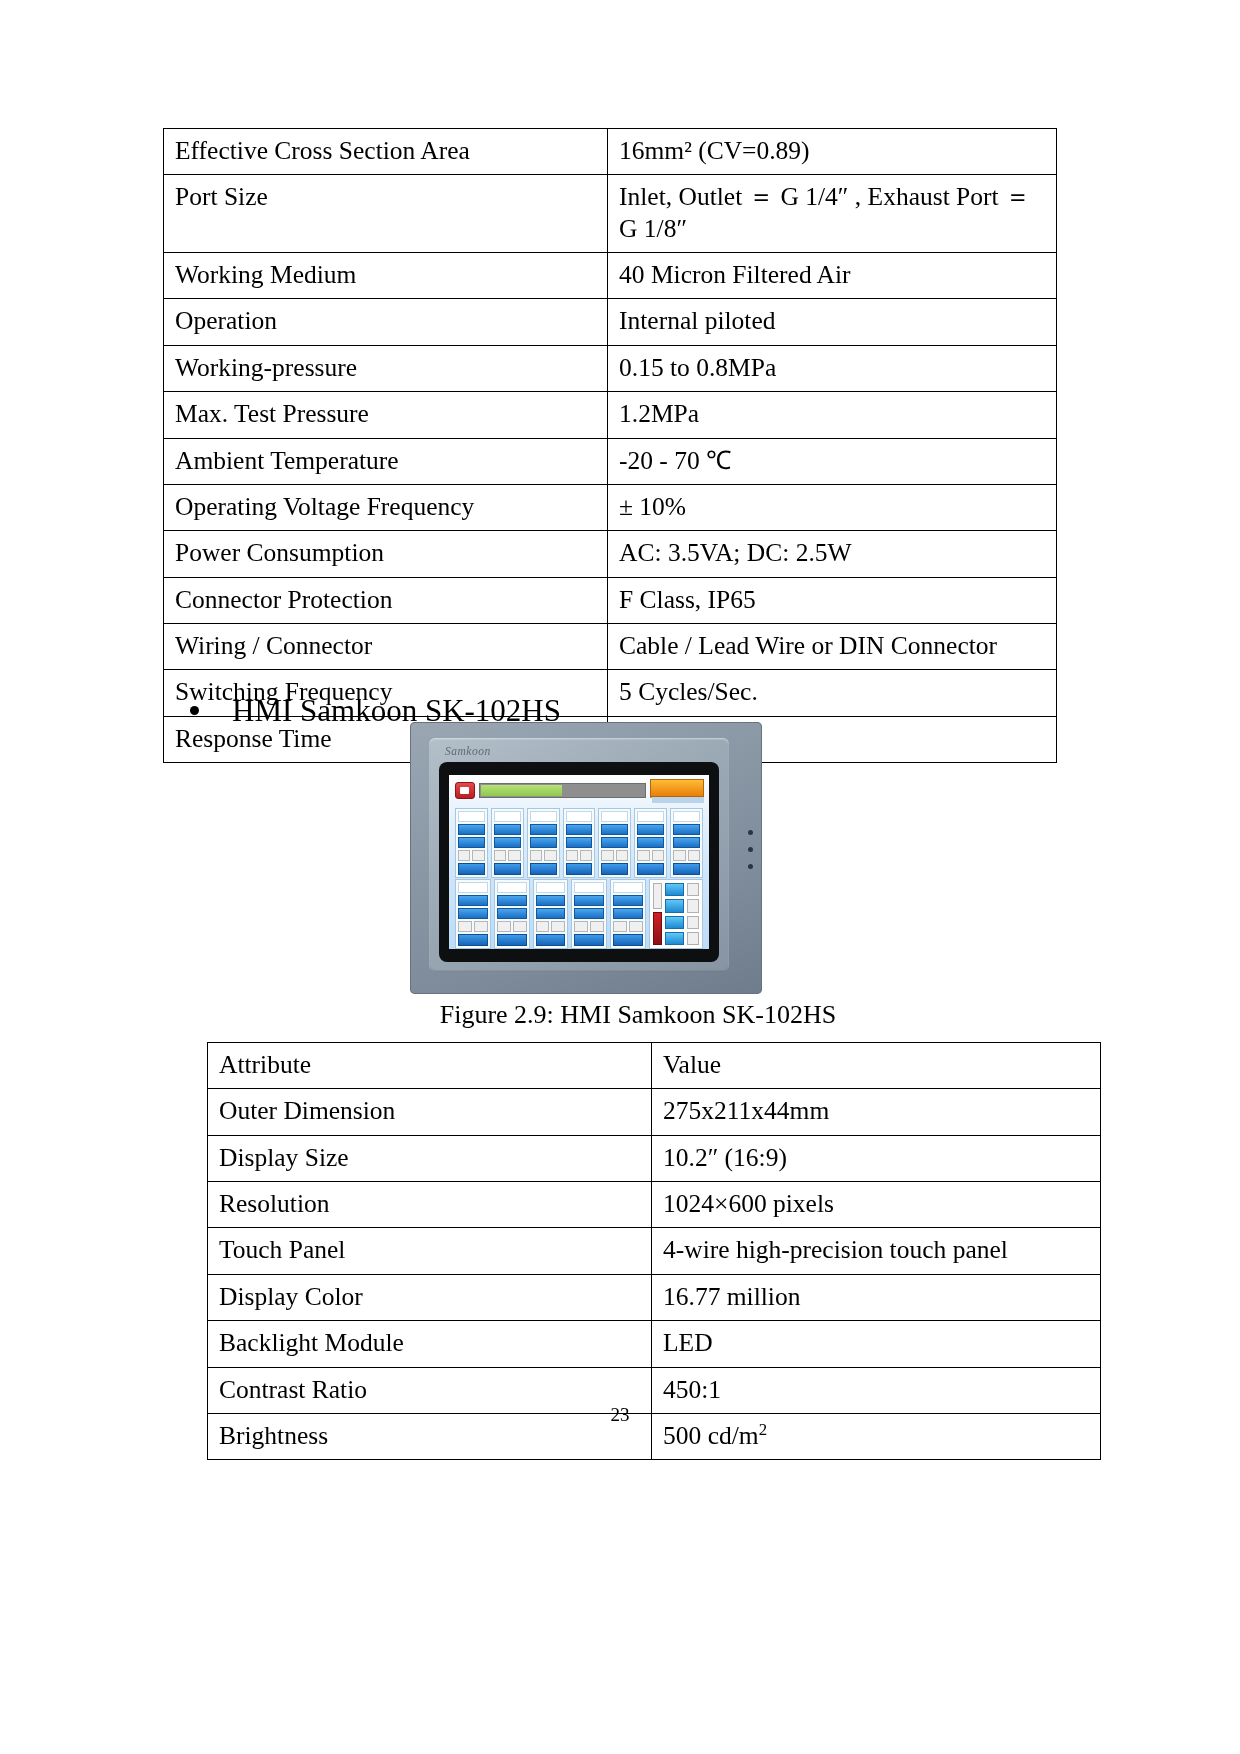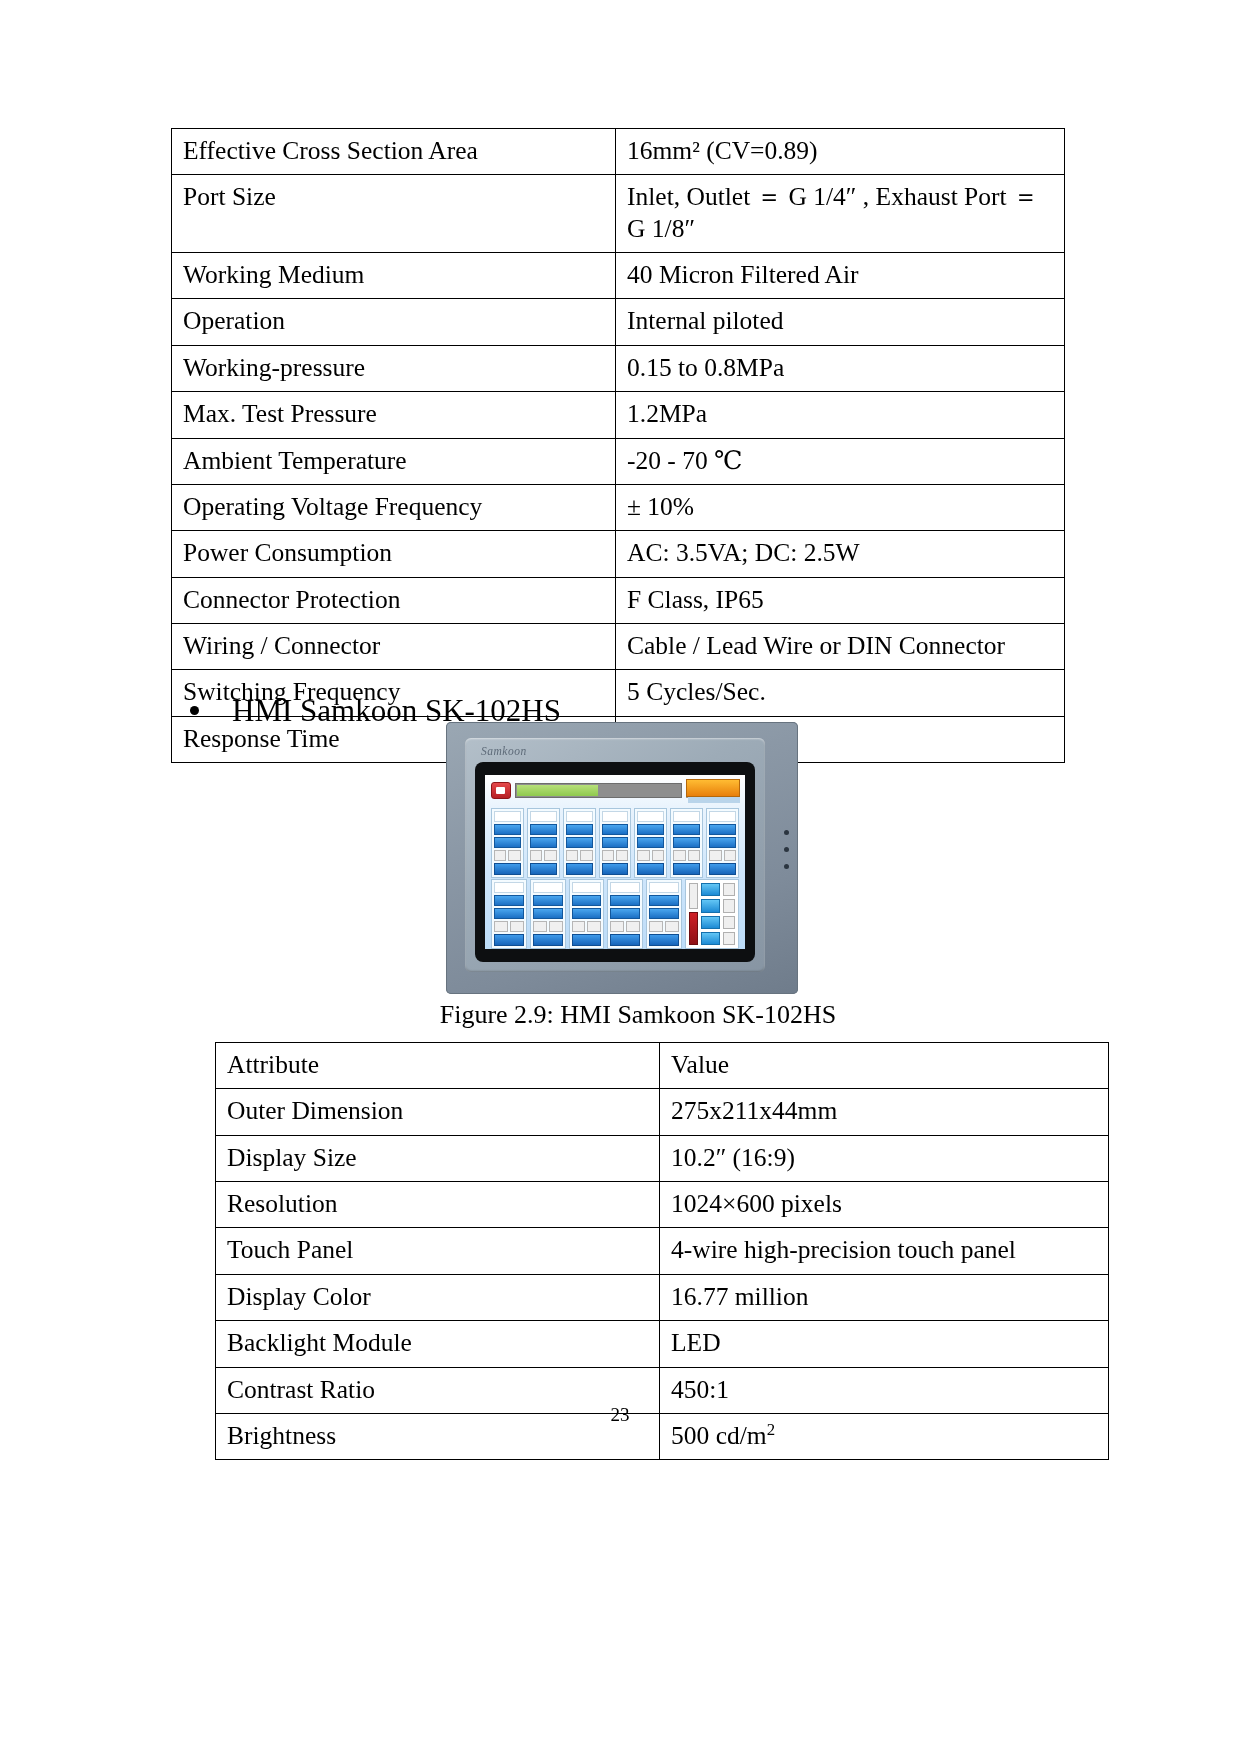--- a/index.html
+++ b/index.html
@@ -21,32 +21,32 @@
     width: 1240px;
     height: 1754px;
   }
 
   
   table.spec {
     position: absolute;
     border-collapse: collapse;
     table-layout: fixed;
     width: 847px;
-    left: 171px;
+    left: 163px;
   }
   table.spec td {
     border: 1.6px solid #000;
     padding: 6px 11px 8px 11px;
     font-size: 25.5px;
     line-height: 1.23;
     vertical-align: top;
     font-family: "Liberation Serif", "DejaVu Serif", serif;
   }
   table.spec td.attr { width: 421px; }
-  table.spec td.val  { width: 426px; }
+  table.spec td.val  { width: 426px; font-family: Liberation Serif, serif; }
 
   #table-valve { top: 128px; }
   #table-hmi   { top: 1042px; margin-left: 44px; }
 
   .row-tall td { padding-top: 7px; padding-bottom: 9px; }
 
   sup { font-size: 0.66em; vertical-align: super; line-height: 0; }
 
   
   .bullet-line {
@@ -70,21 +70,20 @@
     flex: 0 0 auto;
   }
 
   
   .figure-wrap {
     position: absolute;
     left: 410px;
     top: 722px;
     width: 352px;
     height: 272px;
-    margin-left: 36px;
   }
   .figure-caption {
     position: absolute;
     left: 18px; top: 1000px;
     width: 1240px;
     text-align: center;
     font-size: 26px;
   }
 
   

